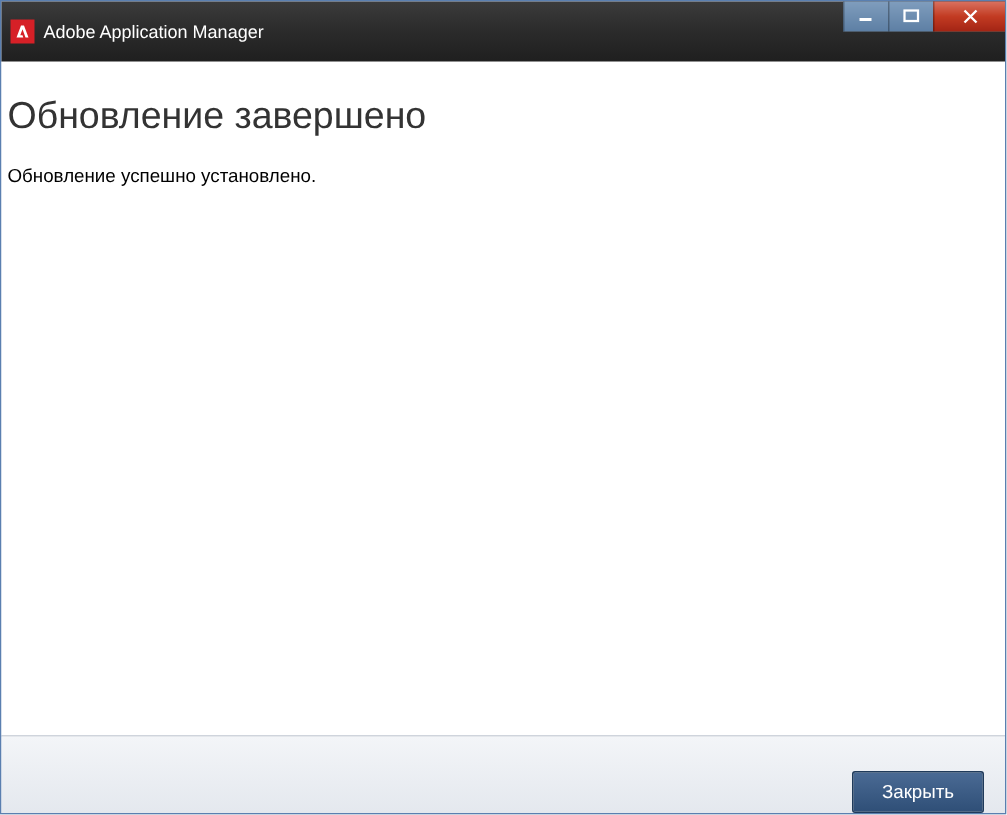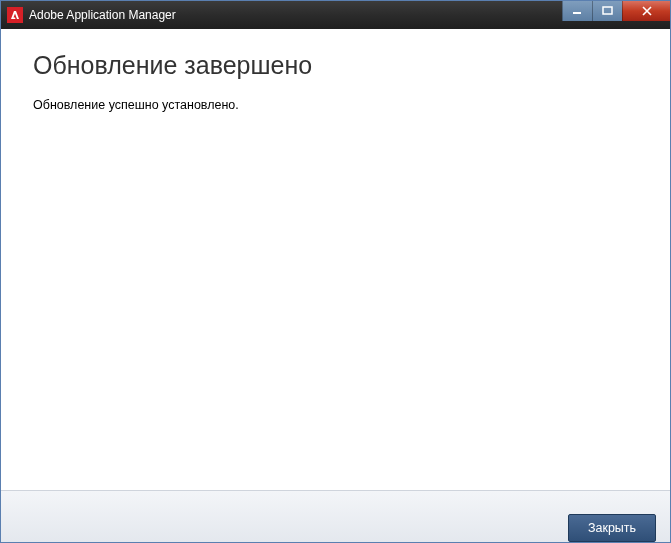--- a/index.html
+++ b/index.html
@@ -6,21 +6,21 @@
   html, body { width: 671px; height: 543px; font-family: "Segoe UI", Tahoma, sans-serif; overflow: hidden; }
   .window {
     width: 671px; height: 543px;
     border: 1px solid #5a7fb0;
     background: #fff;
     display: flex; flex-direction: column;
     box-shadow: 0 0 4px rgba(0,0,0,0.3);
   }
   
   .titlebar {
-    height: 28px;
+    height: 40px;
     background: linear-gradient(to bottom, #3b3b3b 0%, #2b2b2b 50%, #1f1f1f 100%);
     display: flex; align-items: center;
     padding-left: 6px;
     position: relative;
     text-align: center;
   }
   .titlebar-icon {
     width: 16px; height: 16px;
     background: #d62027;
     display: flex; align-items: center; justify-content: center;
@@ -61,21 +61,21 @@
     width: 44px; height: 50px;
     background: #e2231a;
     display: flex; flex-direction: column; align-items: center; justify-content: center;
   }
   .adobe-badge svg { width: 26px; height: 24px; }
   .adobe-badge-text { color: #fff; font-size: 8px; margin-top: 1px; letter-spacing: 0.2px; }
 
   
   .content {
     flex: 1;
-    padding: 22px 20px 10px 32px;
+    padding: 22px 20px 10px 4px;
     background: #fff;
   }
   .heading {
     font-size: 25px;
     color: #333;
     font-weight: 400;
     margin-bottom: 18px;
   }
   .message {
     font-size: 12.5px;

